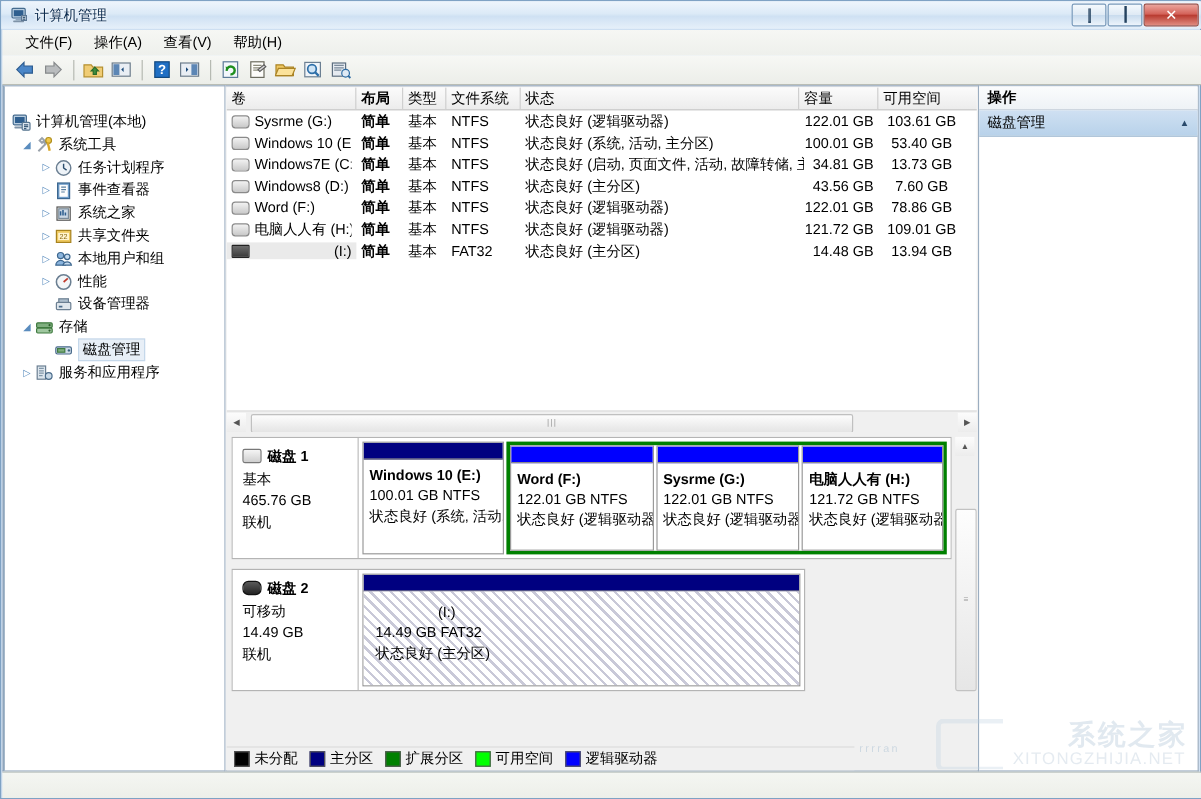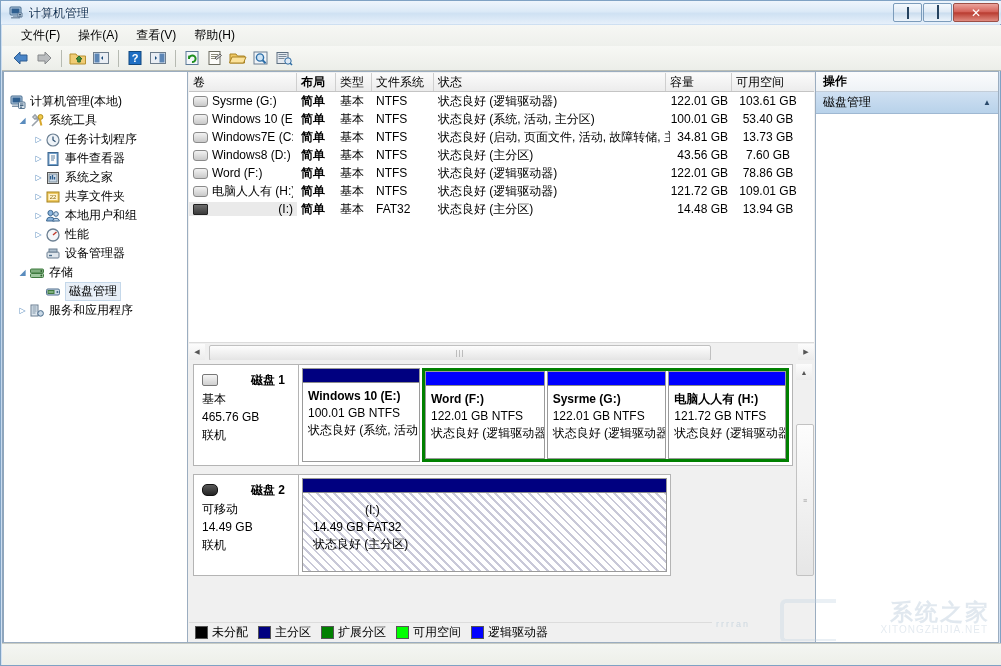--- a/index.html
+++ b/index.html
@@ -144,21 +144,21 @@
     font-size:7px;color:#555;background:linear-gradient(180deg,#fcfcfc,#ececec);}
   .gs-thumb{position:absolute;left:0;top:60px;width:16px;height:150px;
     background:linear-gradient(180deg,#fdfdfd,#e6e6e6);border:1px solid #c2c2c2;border-radius:2px;
     display:flex;align-items:center;justify-content:center;font-size:7px;color:#999;}
 
   .disk{position:absolute;left:4px;display:flex;background:#fff;border:1px solid #b4b4b4;box-sizing:border-box;}
   .disk-info{
     width:105px;flex:0 0 105px;padding:6px 8px;box-sizing:border-box;
     background:#fff;border-right:1px solid #b4b4b4;font-size:12px;line-height:18px;
   }
-  .disk-info .dt{display:flex;align-items:center;font-weight:bold;margin-bottom:1px;gap:28px;}
+  .disk-info .dt{display:flex;align-items:center;font-weight:bold;margin-bottom:1px;}
   .disk-info .dt .dkico{width:14px;height:10px;margin-right:5px;flex:0 0 14px;
     border:1px solid #777;border-radius:2px;background:linear-gradient(180deg,#f5f5f5,#cfcfcf);}
   .disk-info .dt .dkico.rem{background:linear-gradient(180deg,#5a5a5a,#232323);border-color:#111;border-radius:5px;}
   .disk-parts{flex:1;display:flex;padding:3px;box-sizing:border-box;background:#fff;}
   .extbox{display:flex;border:3px solid #008000;box-sizing:border-box;}
   .part{
     display:flex;flex-direction:column;box-sizing:border-box;
     background:#fff;border:1px solid #9a9a9a;margin-right:2px;position:relative;overflow:hidden;
   }
   .part:last-child{margin-right:0;}
@@ -209,21 +209,21 @@
   
   .watermark{
     position:absolute;right:6px;bottom:24px;width:258px;height:44px;
     opacity:.30;pointer-events:none;overflow:hidden;
   }
   .wm-txt{
     position:absolute;right:4px;top:0px;font-size:23px;font-weight:bold;color:#9db6cc;
     white-space:nowrap;letter-spacing:2px;
   }
   .wm-sub{
-    position:absolute;right:6px;top:27px;font-size:10px;color:#a8bccf;letter-spacing:1px;
+    position:absolute;right:6px;top:27px;font-size:14px;color:#a8bccf;letter-spacing:1px;
   }
   .wm-logo{
     position:absolute;right:158px;top:2px;width:52px;height:36px;
     border:4px solid #bcd0e0;border-right:none;border-radius:6px 0 0 6px;
   }
   .wm-faint{
     position:absolute;right:190px;bottom:34px;font-size:9px;color:#c6d2dc;letter-spacing:2px;
   }
 </style>
 </head>

